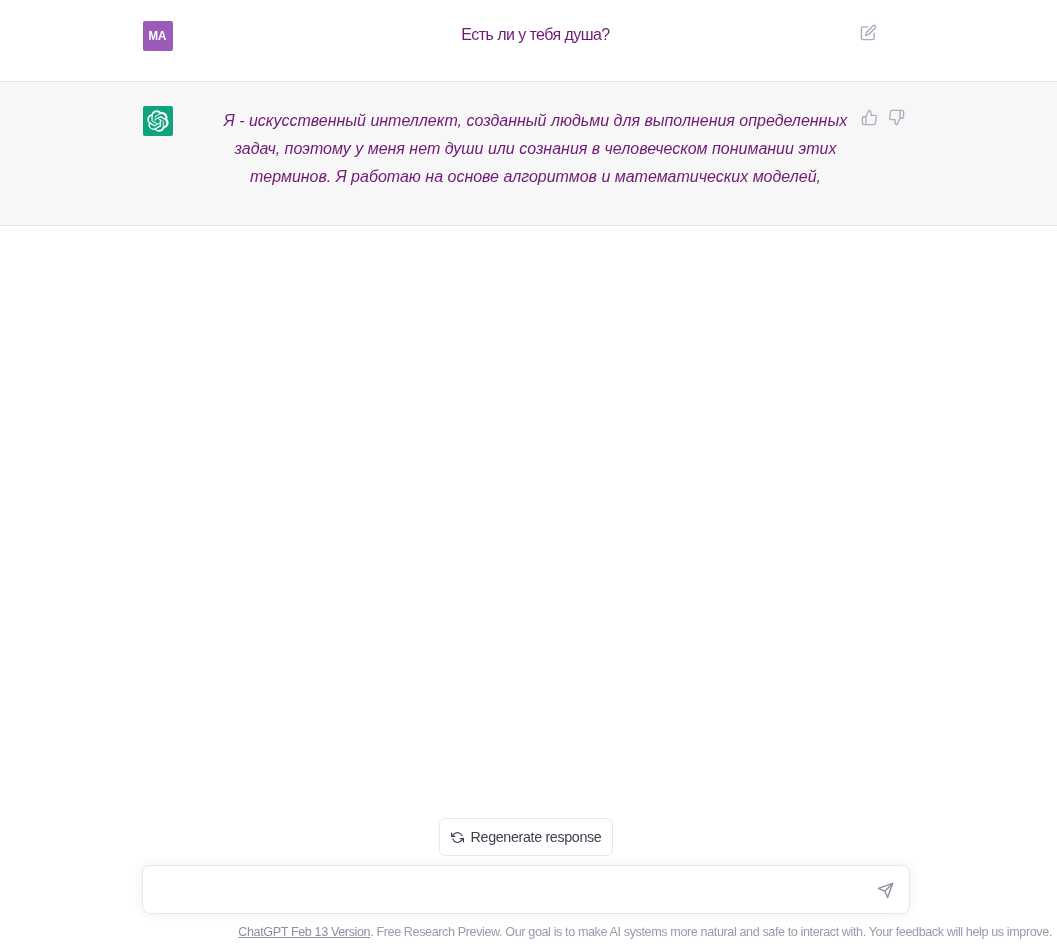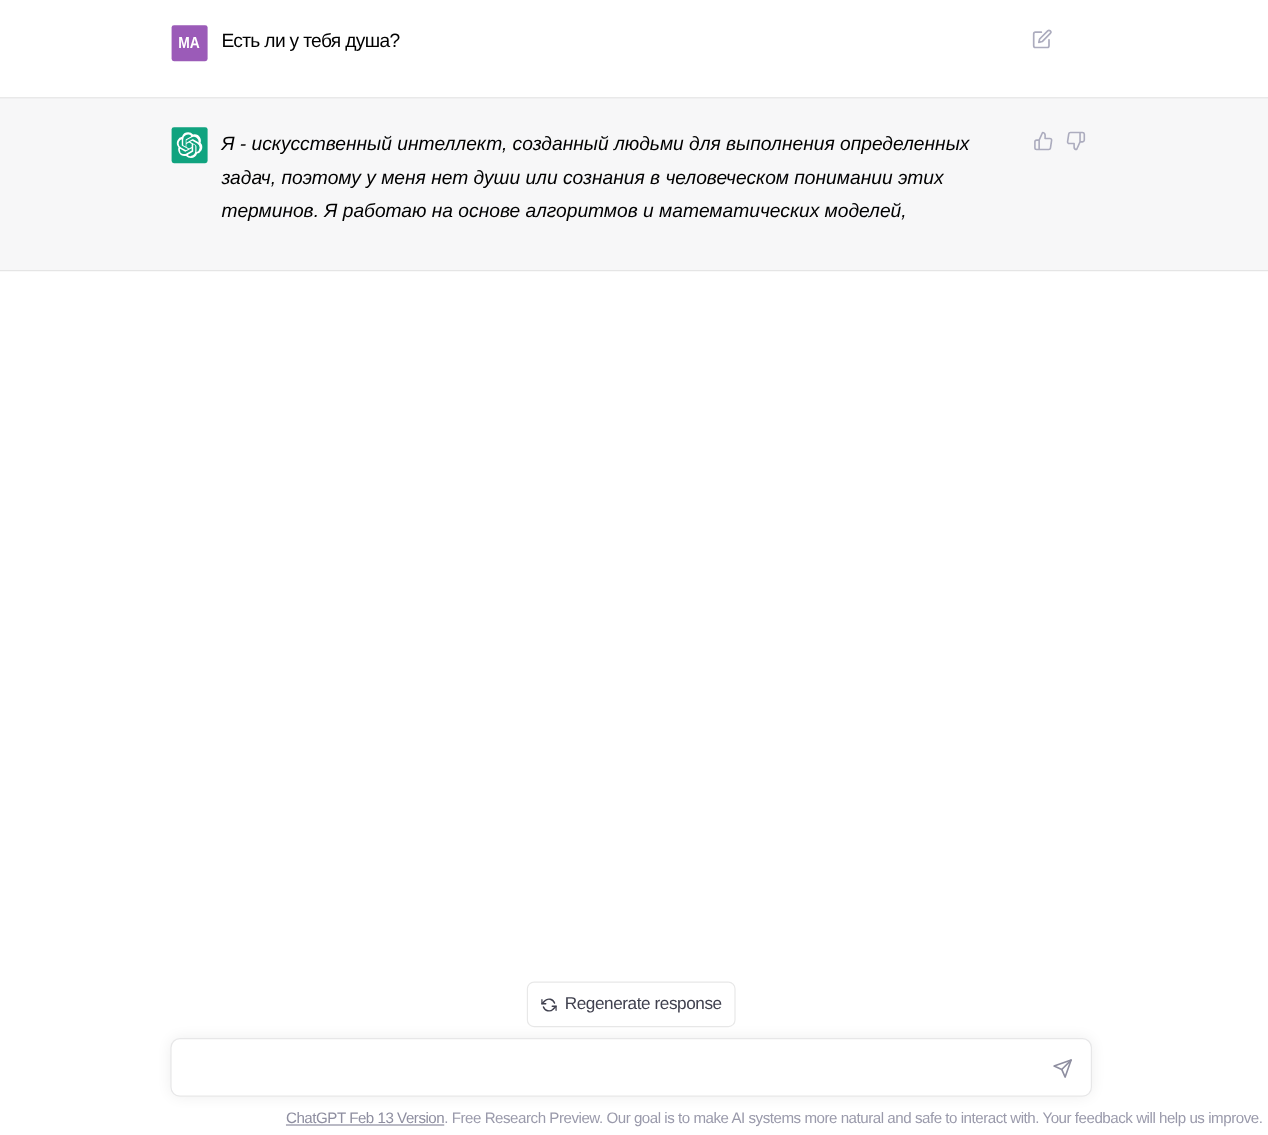--- a/index.html
+++ b/index.html
@@ -11,25 +11,25 @@
     color:#343541;
     overflow:hidden;
     position:relative;
   }
   .thread { position:absolute; top:0; left:0; width:1057px; }
   .msg { width:100%; }
   .msg.user { background:#ffffff; }
   .msg.assistant { background:#f7f7f8; border-top:1px solid #e5e5e5; border-bottom:1px solid #e5e5e5; }
   .msg-row { display:flex; margin:0 auto; padding:21px 0 30px 0; width:772px; position:relative; }
   .msg.assistant .msg-row { padding:24px 0 34px 0;font-style:italic; }
-  .avatar { width:30px; height:30px; border-radius:2px; flex:none; margin-right:12px; }
+  .avatar { width:30px; height:30px; border-radius:2px; flex:none; margin-right:33px; }
   .avatar.user { background:#9b5bb8; color:#fff; display:flex; align-items:center; justify-content:center;
                  font-size:13.4px; font-weight:600; line-height:1; padding-bottom:0px; }
   .avatar.bot { background:#10a37f; display:flex; align-items:center; justify-content:center; }
-  .msg-text { font-size:16px; line-height:28px; color:#000000; width:660px; flex:none; }
+  .msg-text { font-size:16px; line-height:28px; color:#701a75; width:660px; flex:none;text-align:center; }
   .msg.assistant .msg-text { padding-top:1px; }
   .msg.user .msg-text { letter-spacing:-0.56px; }
   .actions { position:absolute; display:flex; }
   .msg.user .actions { left:717px; top:24px; }
   .msg.assistant .actions { left:718px; top:27px; gap:10px; }
   .icon-btn { color:#acacbe; display:flex; }
 
   .bottom { position:absolute; left:0; right:0; bottom:0; height:150px; }
   .regen-wrap { position:absolute; left:0; right:0; top:22px; display:flex; justify-content:center; padding-right:5px; }
   .regen-btn { display:flex; align-items:center; gap:7px; background:#fff; border:1px solid #e8e8e8;

